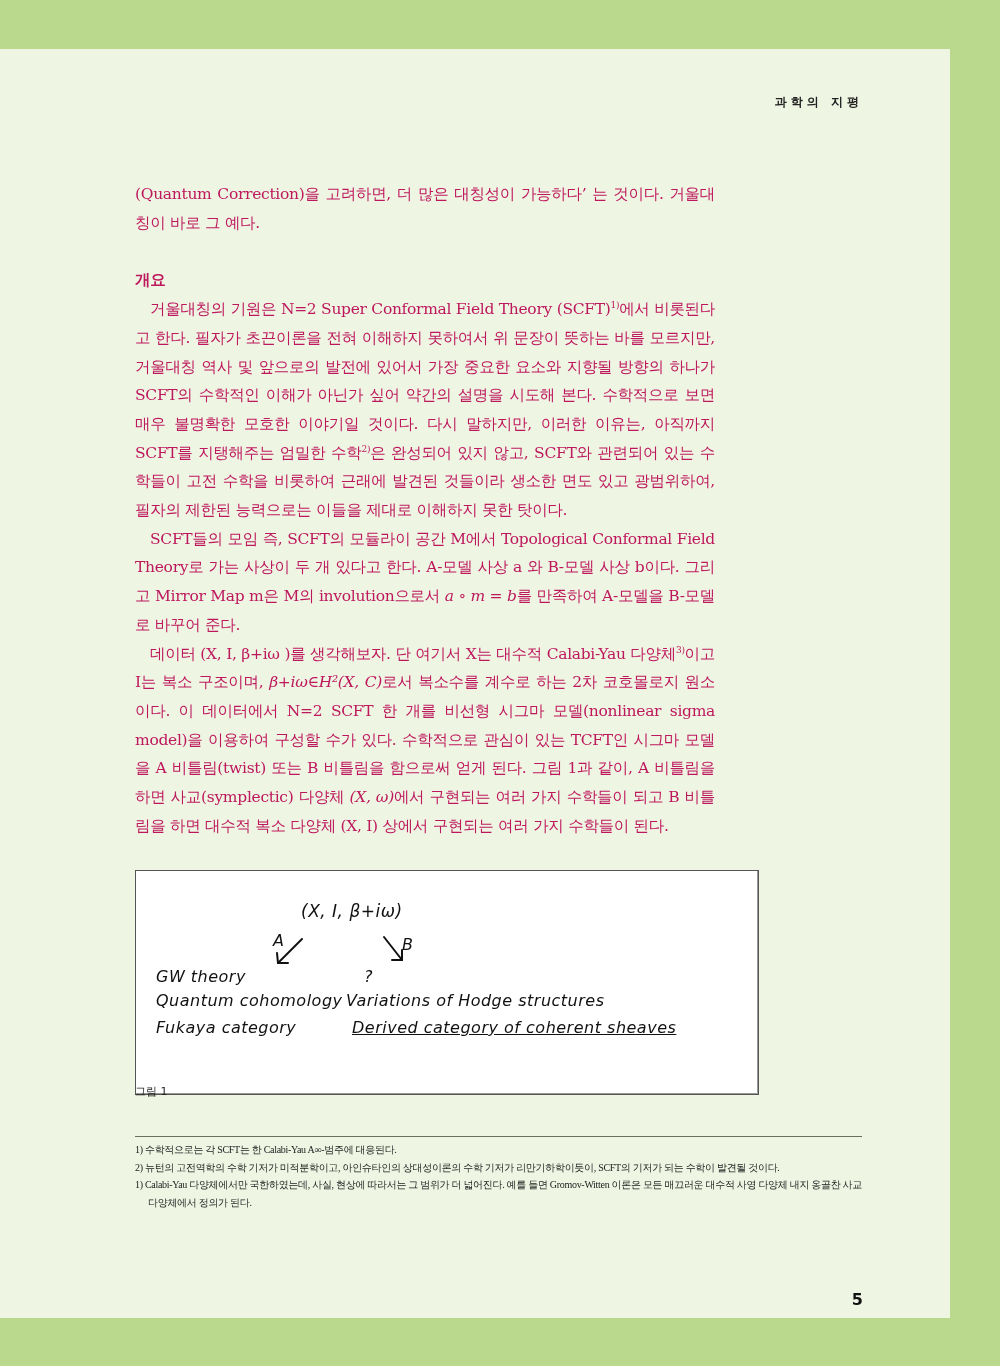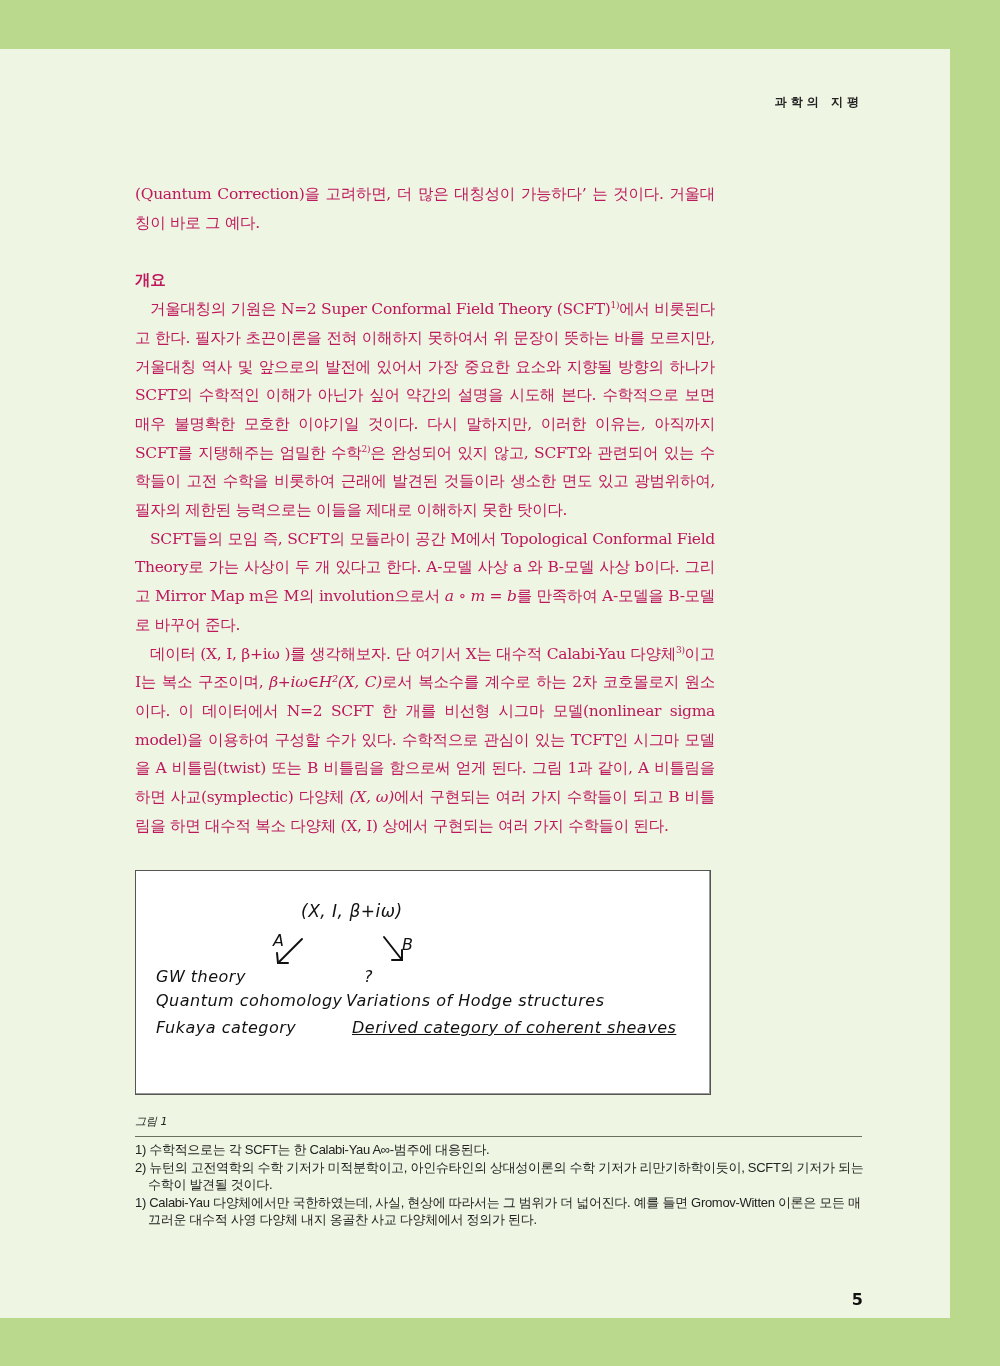--- a/index.html
+++ b/index.html
@@ -49,50 +49,50 @@
     i { font-style: italic; }
     .figure-box {
       position: absolute;
       left: 135px; top: 870px;
       width: 574px; height: 223px;
       background: #ffffff;
       border: 1px solid #555;
       box-shadow: -1px -1px 0 #999 inset;
       font-family: "DejaVu Sans", "Liberation Sans", sans-serif;
       color: #111;
+      padding-left: 48px;
     }
     .hw {
       position: absolute;
       font-family: "DejaVu Sans", "Liberation Sans", sans-serif;
       font-size: 16px;
       white-space: nowrap;
       font-style: oblique;
       letter-spacing: 0.5px;
     }
     .arrow-svg { position: absolute; left: 0; top: 0; }
     .fig-caption {
       position: absolute;
-      left: 135px; top: 1114px;
+      left: 135px; top: 1084px;
       font-family: "DejaVu Sans", "Liberation Sans", sans-serif;
       font-size: 11px;
       color: #222;
-      font-style: italic;
     }
     .footnote-rule {
       position: absolute;
       left: 135px; top: 1136px;
       width: 727px; height: 0;
       border-top: 1.5px solid #6a6f60;
     }
     .footnotes {
       position: absolute;
       left: 135px; top: 1141px;
       width: 730px;
-      font-family: Liberation Sans, sans-serif;
-      font-size: 13px;
+      font-family: Liberation Serif, serif;
+      font-size: 10px;
       line-height: 17.5px;
       color: #222;
       letter-spacing: -0.3px;
     }
     .footnotes .fn { margin: 0; padding-left: 13px; text-indent: -13px; }
     .page-number {
       position: absolute;
       right: 137px; top: 1290px;
       font-family: "DejaVu Sans", "Liberation Sans", sans-serif;
       font-weight: bold;

